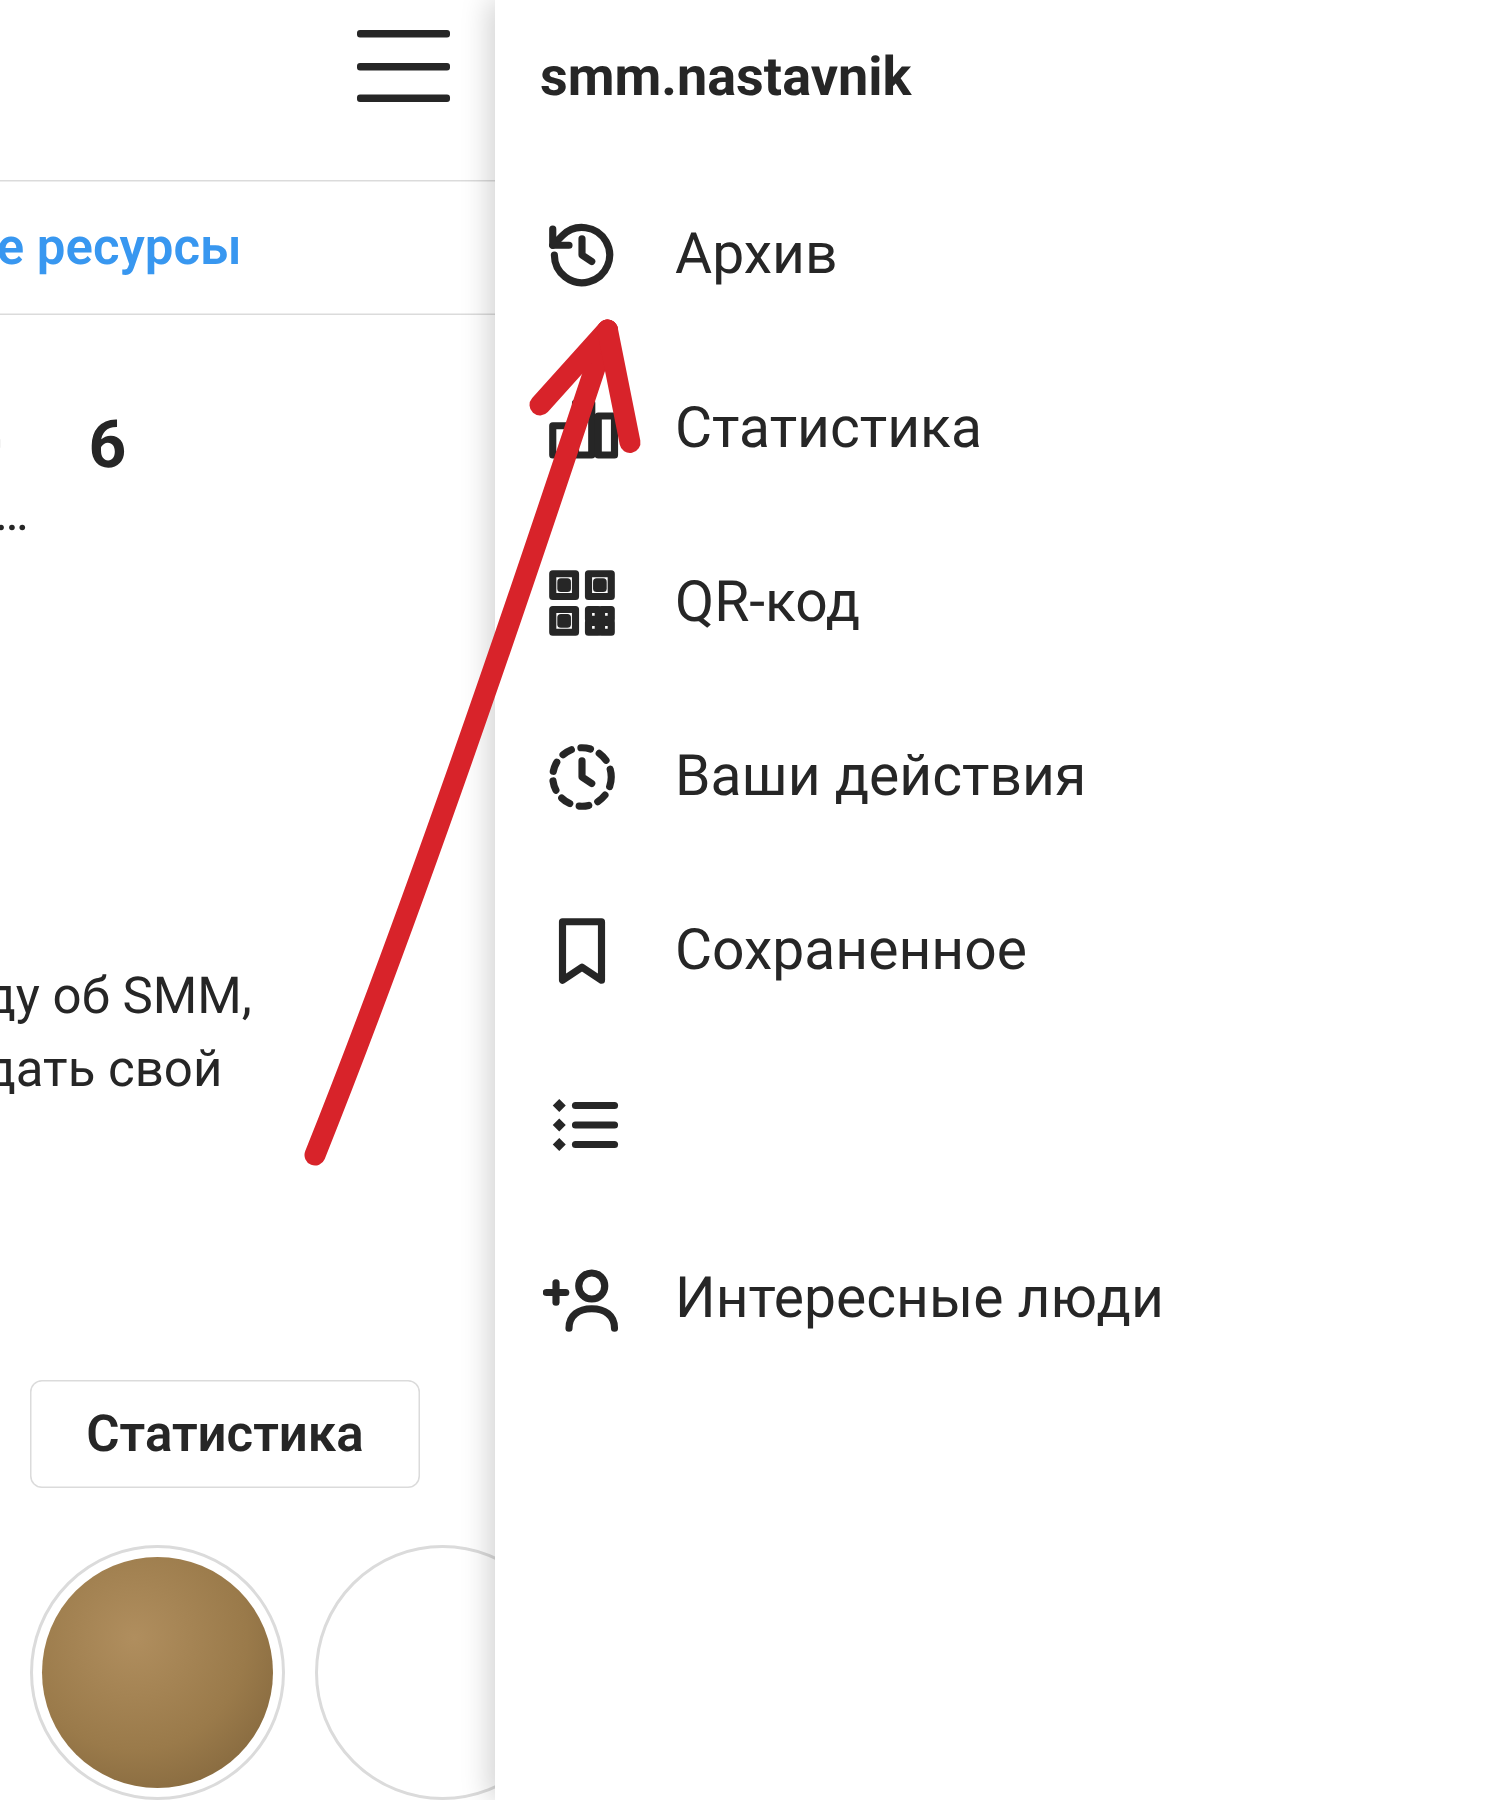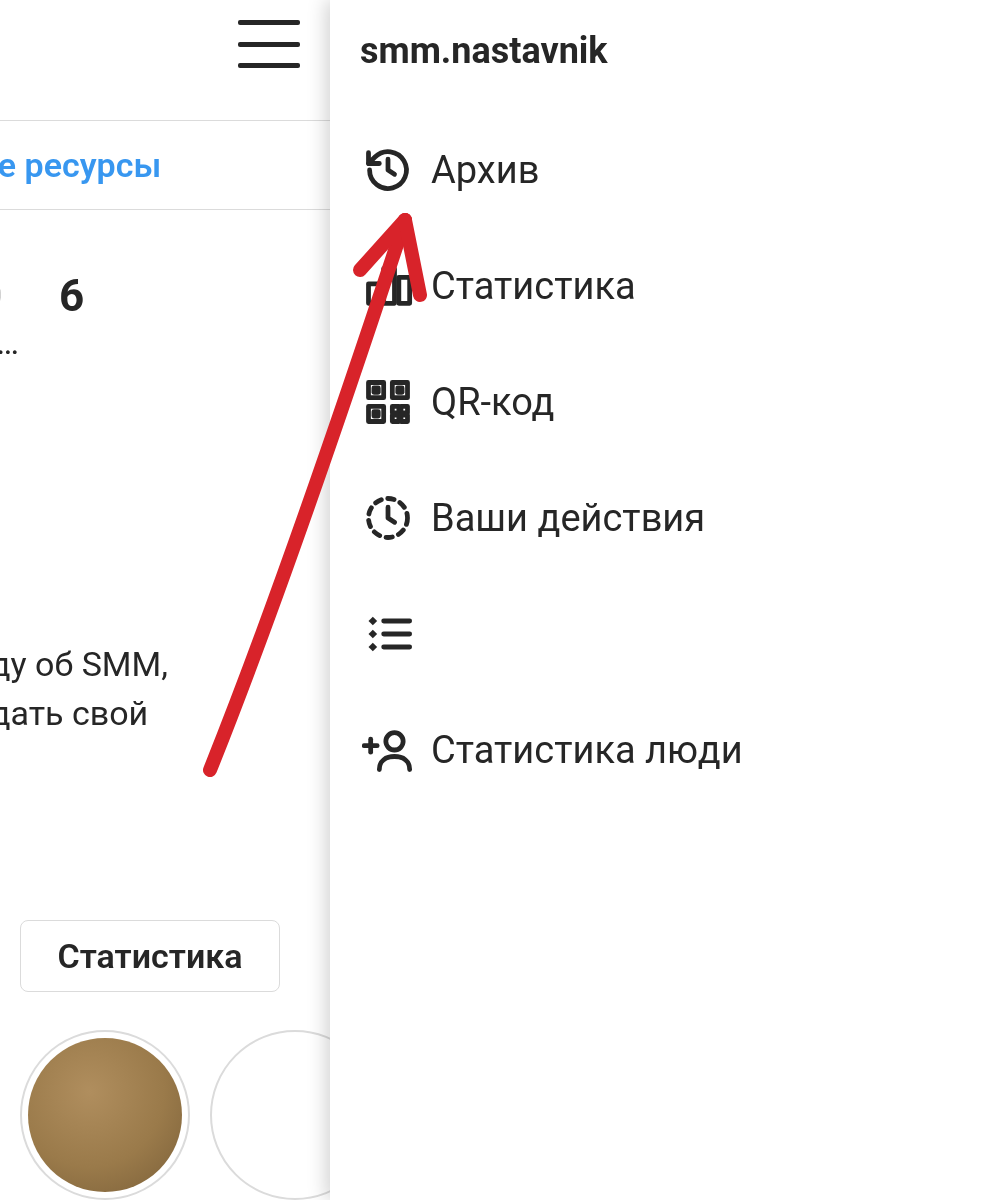--- a/index.html
+++ b/index.html
@@ -141,21 +141,21 @@
     font-weight: 700;
     padding: 30px 30px 40px 30px;
   }
   .menu {
     display: flex;
     flex-direction: column;
   }
   .menu-item {
     display: flex;
     align-items: center;
-    gap: 15px;
+    gap: 34px;
     padding: 30px 30px 30px 30px;
     cursor: pointer;
     font-size: 38px;
   }
   .menu-item .mi-icon {
     width: 56px;
     height: 56px;
     flex: 0 0 56px;
     display: flex;
     align-items: center;
@@ -272,20 +272,28 @@
     <div class="menu-item">
       <span class="mi-icon">
         <svg viewBox="0 0 24 24">
             <circle cx="12" cy="12" r="9" stroke-dasharray="3 3"></circle>
             <polyline points="12 7 12 12 15 14"></polyline>
           </svg>
       </span>
       <span>Ваши действия</span>
     </div>
 
+    <div class="menu-item">
+      <span class="mi-icon">
+        <svg viewBox="0 0 24 24">
+            <path d="M6 3h12v18l-6-4-6 4V3z"></path>
+          </svg>
+      </span>
+      <span>Сохраненное</span>
+    </div>
 
     <div class="menu-item">
       <span class="mi-icon">
         <svg viewBox="0 0 24 24">
           <polygon points="5,4 7,6 5,8 3,6" fill="#262626" stroke="none"></polygon>
           <line x1="10" y1="6" x2="22" y2="6"></line>
           <polygon points="5,10 7,12 5,14 3,12" fill="#262626" stroke="none"></polygon>
           <line x1="10" y1="12" x2="22" y2="12"></line>
           <polygon points="5,16 7,18 5,20 3,18" fill="#262626" stroke="none"></polygon>
           <line x1="10" y1="18" x2="22" y2="18"></line>
@@ -295,21 +303,21 @@
 
     <div class="menu-item">
       <span class="mi-icon">
         <svg viewBox="0 0 24 24">
           <line x1="4" y1="7" x2="4" y2="13"></line>
             <line x1="1" y1="10" x2="7" y2="10"></line>
           <circle cx="15" cy="8" r="4"></circle>
             <path d="M8 21c0-4 3-6 7-6s7 2 7 6"></path>
         </svg>
       </span>
-      <span>Статистика люди</span>
+      <span>Интересные люди</span>
     </div>
 
   </div>
 </div>
 
 <svg class="annotation" viewBox="0 0 330 640">
   <path d="M 60 620 Q 140 420 255 70" stroke="#d8232a" stroke-width="14" fill="none" stroke-linecap="round"></path>
   <path d="M 255 70 L 210 120" stroke="#d8232a" stroke-width="14" fill="none" stroke-linecap="round"></path>
   <path d="M 255 70 L 270 145" stroke="#d8232a" stroke-width="14" fill="none" stroke-linecap="round"></path>
 </svg>

